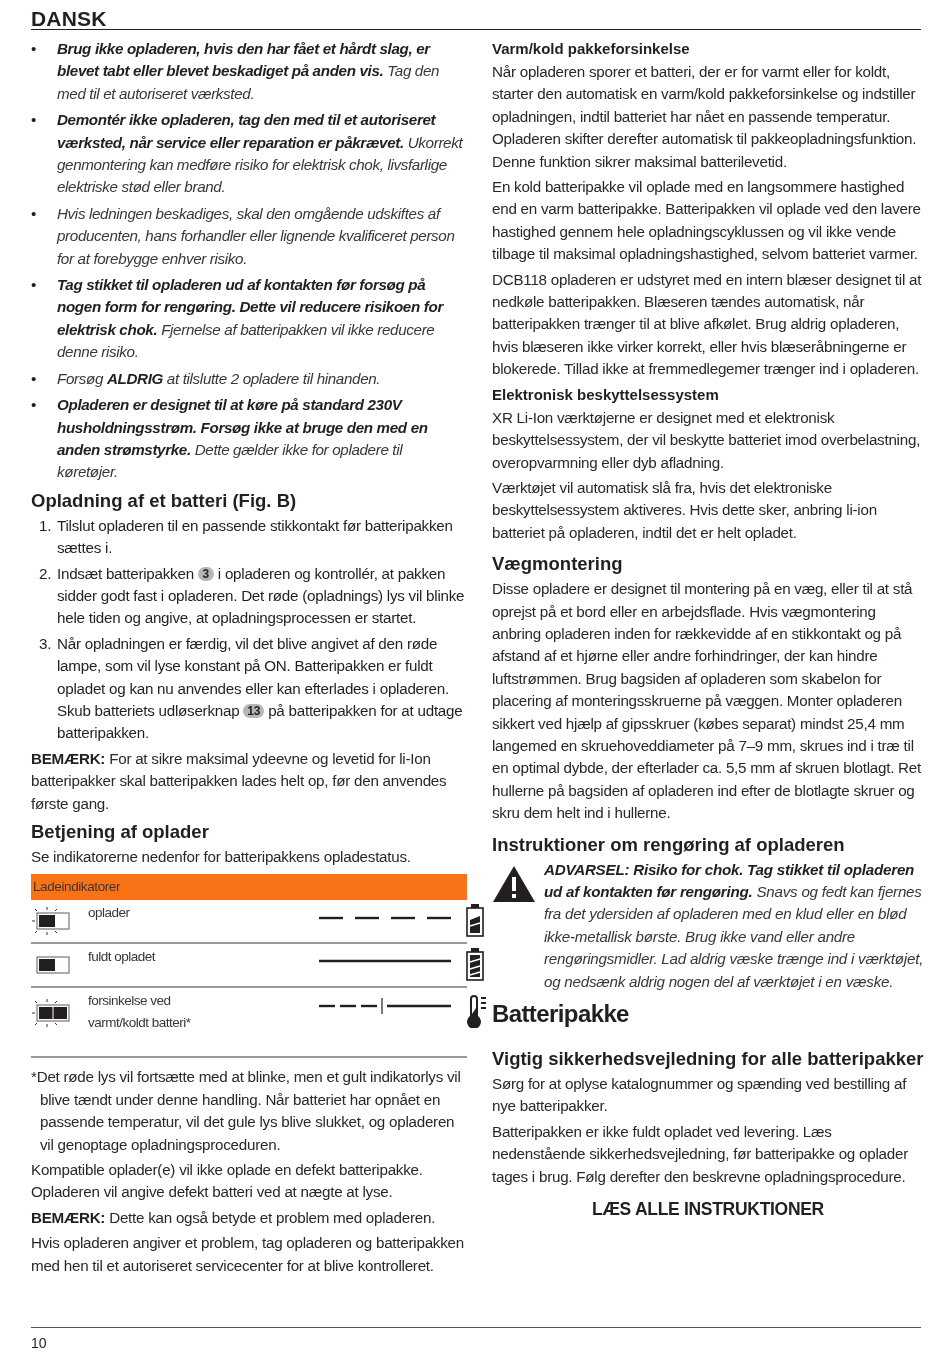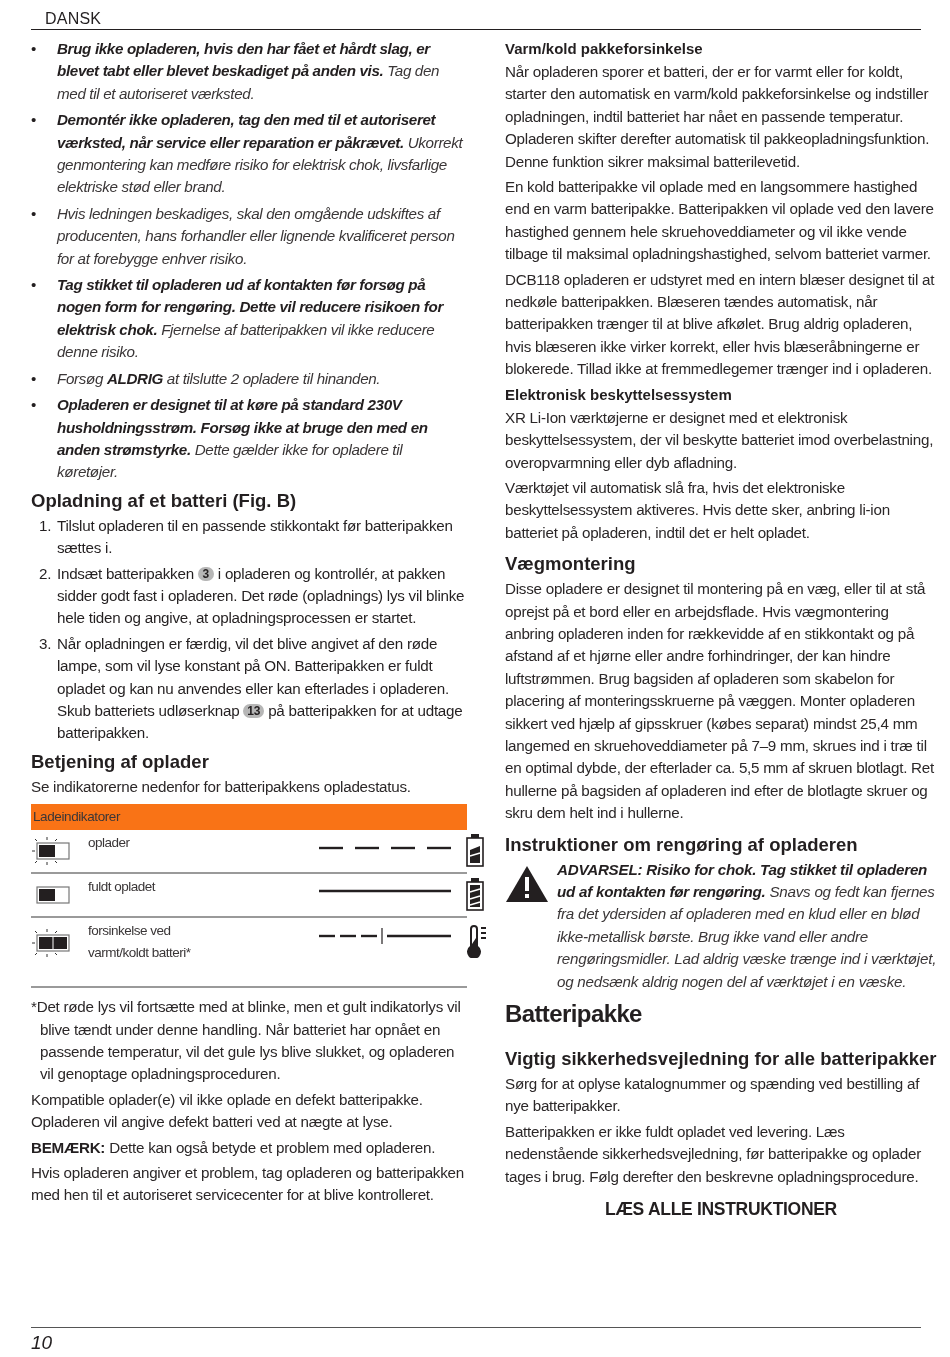--- a/index.html
+++ b/index.html
@@ -6,41 +6,40 @@
     html, body { width: 950px; height: 1357px; background: #ffffff; }
     body {
       position: relative;
       font-family: "Liberation Sans", "DejaVu Sans", sans-serif;
       color: #231f20;
       font-size: 15.2px;
       line-height: 22.4px;
       overflow: hidden;
     }
     .header-lang {
-      position: absolute; left: 45px; top: 8px;
-      font-weight: normal; font-size: 16px; letter-spacing: 0.2px;
+      position: absolute; left: 31px; top: 8px;
+      font-weight: bold; font-size: 21px; letter-spacing: 0.2px;
     }
     .header-rule {
       position: absolute; left: 31px; right: 29px; top: 29px;
       border-top: 1.3px solid #231f20;
     }
     .footer-rule {
       position: absolute; left: 31px; right: 29px; top: 1327px;
       border-top: 1px solid #555;
     }
     .page-number {
       position: absolute; left: 31px; top: 1332px;
-      font-size: 19px;
-      font-style: italic;
+      font-size: 14px;
     }
     .col {
       position: absolute; top: 38px;
     }
     .col-left { left: 31px; width: 436px; }
-    .col-right { left: 505px; width: 432px; }
+    .col-right { left: 492px; width: 432px; }
 
     ul.safety { list-style: none; }
     ul.safety li {
       position: relative; padding-left: 26px; margin-bottom: 4px;
       font-style: italic; font-weight: normal; color: #3a3637;
       letter-spacing: -0.35px;
     }
     ul.safety li::before {
       content: "•"; position: absolute; left: 0; top: 0;
       font-style: normal; color: #231f20;
@@ -127,20 +126,21 @@
     </li>
     <li>
       <span class="num">2.</span>
       <span>Indsæt batteripakken </span><span class="callout">3</span><span> i opladeren og kontrollér, at pakken sidder godt fast i opladeren. Det røde (opladnings) lys vil blinke hele tiden og angive, at opladningsprocessen er startet.</span>
     </li>
     <li>
       <span class="num">3.</span>
       <span>Når opladningen er færdig, vil det blive angivet af den røde lampe, som vil lyse konstant på ON. Batteripakken er fuldt opladet og kan nu anvendes eller kan efterlades i opladeren. Skub batteriets udløserknap </span><span class="callout">13</span><span> på batteripakken for at udtage batteripakken.</span>
     </li>
   </ol>
+  <p><b>BEMÆRK:</b><span> For at sikre maksimal ydeevne og levetid for li-Ion batteripakker skal batteripakken lades helt op, før den anvendes første gang.</span></p>
 
   <h2 class="section">Betjening af oplader</h2>
   <p>Se indikatorerne nedenfor for batteripakkens opladestatus.</p>
 
   <div class="indicator-table">
     <div class="ind-header">Ladeindikatorer</div>
 
     <div class="ind-row">
       <svg class="ind-led" style="left:0;top:6px;width:44px;height:30px" viewBox="0 0 44 30">
         <rect x="6" y="7" width="32" height="16" fill="#fff" stroke="#777" stroke-width="1.2"></rect>
@@ -223,21 +223,21 @@
 
   <p class="footnote" style="margin-top:8px">*Det røde lys vil fortsætte med at blinke, men et gult indikatorlys vil blive tændt under denne handling. Når batteriet har opnået en passende temperatur, vil det gule lys blive slukket, og opladeren vil genoptage opladningsproceduren.</p>
   <p>Kompatible oplader(e) vil ikke oplade en defekt batteripakke. Opladeren vil angive defekt batteri ved at nægte at lyse.</p>
   <p><b>BEMÆRK:</b><span> Dette kan også betyde et problem med opladeren.</span></p>
   <p>Hvis opladeren angiver et problem, tag opladeren og batteripakken med hen til et autoriseret servicecenter for at blive kontrolleret.</p>
 </div>
 
 <div class="col col-right">
   <h3 class="sub">Varm/kold pakkeforsinkelse</h3>
   <p>Når opladeren sporer et batteri, der er for varmt eller for koldt, starter den automatisk en varm/kold pakkeforsinkelse og indstiller opladningen, indtil batteriet har nået en passende temperatur. Opladeren skifter derefter automatisk til pakkeopladningsfunktion. Denne funktion sikrer maksimal batterilevetid.</p>
-  <p>En kold batteripakke vil oplade med en langsommere hastighed end en varm batteripakke. Batteripakken vil oplade ved den lavere hastighed gennem hele skruehoveddiameter og vil ikke vende tilbage til maksimal opladningshastighed, selvom batteriet varmer.</p>
+  <p>En kold batteripakke vil oplade med en langsommere hastighed end en varm batteripakke. Batteripakken vil oplade ved den lavere hastighed gennem hele opladningscyklussen og vil ikke vende tilbage til maksimal opladningshastighed, selvom batteriet varmer.</p>
   <p>DCB118 opladeren er udstyret med en intern blæser designet til at nedkøle batteripakken. Blæseren tændes automatisk, når batteripakken trænger til at blive afkølet. Brug aldrig opladeren, hvis blæseren ikke virker korrekt, eller hvis blæseråbningerne er blokerede. Tillad ikke at fremmedlegemer trænger ind i opladeren.</p>
 
   <h3 class="sub" style="margin-top:2px">Elektronisk beskyttelsessystem</h3>
   <p>XR Li-Ion værktøjerne er designet med et elektronisk beskyttelsessystem, der vil beskytte batteriet imod overbelastning, overopvarmning eller dyb afladning.</p>
   <p>Værktøjet vil automatisk slå fra, hvis det elektroniske beskyttelsessystem aktiveres. Hvis dette sker, anbring li-ion batteriet på opladeren, indtil det er helt opladet.</p>
 
   <h2 class="section" style="margin-top:8px">Vægmontering</h2>
   <p>Disse opladere er designet til montering på en væg, eller til at stå oprejst på et bord eller en arbejdsflade. Hvis vægmontering anbring opladeren inden for rækkevidde af en stikkontakt og på afstand af et hjørne eller andre forhindringer, der kan hindre luftstrømmen. Brug bagsiden af opladeren som skabelon for placering af monteringsskruerne på væggen. Monter opladeren sikkert ved hjælp af gipsskruer (købes separat) mindst 25,4 mm langemed en skruehoveddiameter på 7–9 mm, skrues ind i træ til en optimal dybde, der efterlader ca. 5,5 mm af skruen blotlagt. Ret hullerne på bagsiden af opladeren ind efter de blotlagte skruer og skru dem helt ind i hullerne.</p>
 
   <h2 class="section" style="margin-top:8px">Instruktioner om rengøring af opladeren</h2>

